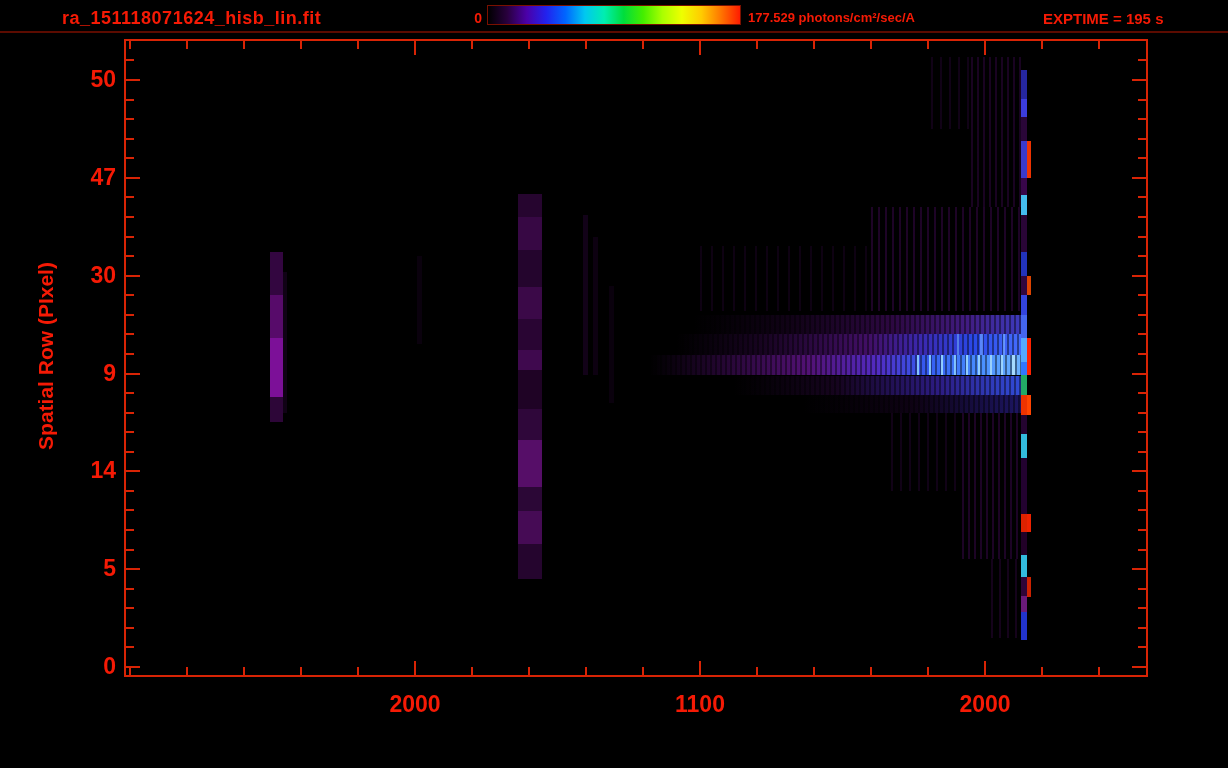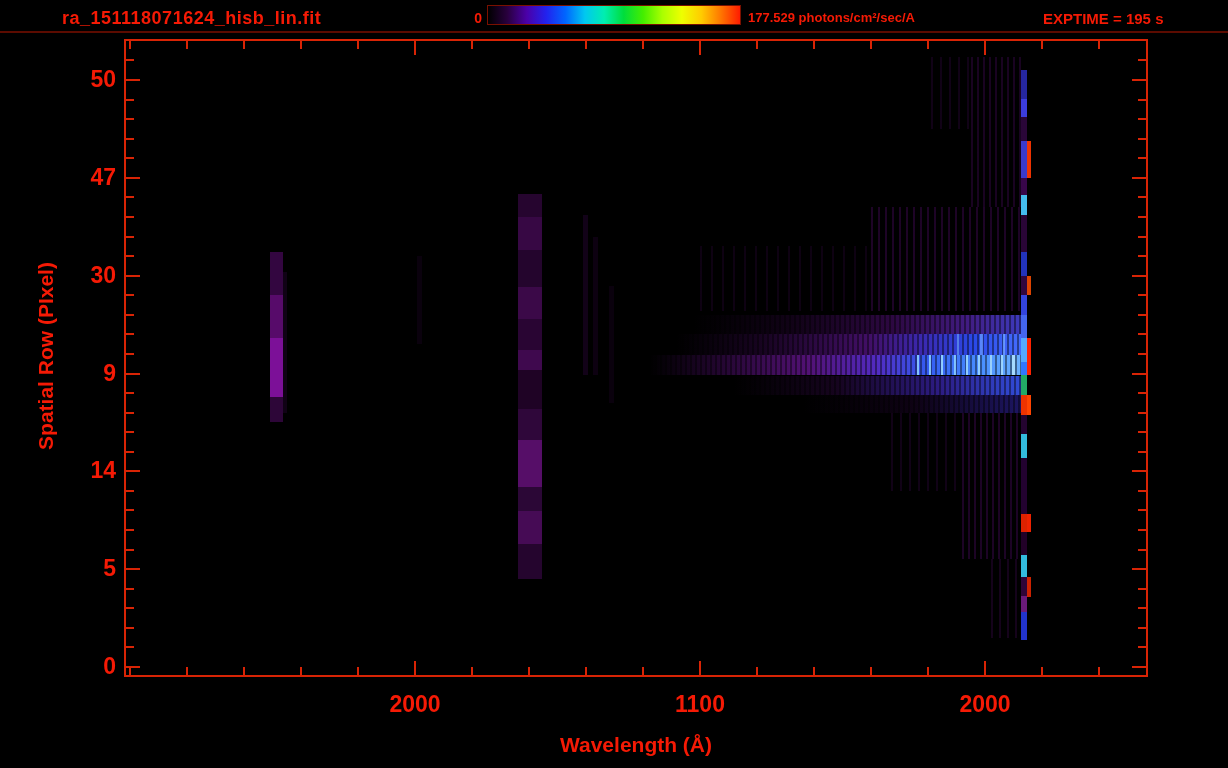--- a/index.html
+++ b/index.html
@@ -217,21 +217,20 @@
           <div class="seg" style="top: 70.4px; height: 37.2px; background: rgb(238, 51, 0);"></div>
           <div class="seg" style="top: 205.4px; height: 19.6px; background: rgb(221, 68, 0);"></div>
           <div class="seg" style="top: 268.1px; height: 37.2px; background: rgb(255, 34, 0);"></div>
           <div class="seg" style="top: 324.8px; height: 19.6px; background: rgb(255, 68, 0);"></div>
           <div class="seg" style="top: 444.1px; height: 17.6px; background: rgb(238, 34, 0);"></div>
           <div class="seg" style="top: 506.8px; height: 19.6px; background: rgb(204, 34, 0);"></div>
         </div>
       </div>
   </div>
 
-  <div class="x-title">Wavelength (Å)</div>
   <div class="y-title">Spatial Row (PIxel)</div>
 
 <div class="xlab" style="left: 370px; top: 691px;">2000</div>
     <div class="xlab" style="left: 655px; top: 691px;">1100</div>
     <div class="xlab" style="left: 940px; top: 691px;">2000</div>
     <div class="ylab" style="left: 38px; top: 653px;">0</div>
     <div class="ylab" style="left: 38px; top: 555.17px;">5</div>
     <div class="ylab" style="left: 38px; top: 457.34px;">14</div>
     <div class="ylab" style="left: 38px; top: 359.51px;">9</div>
     <div class="ylab" style="left: 38px; top: 261.68px;">30</div>

